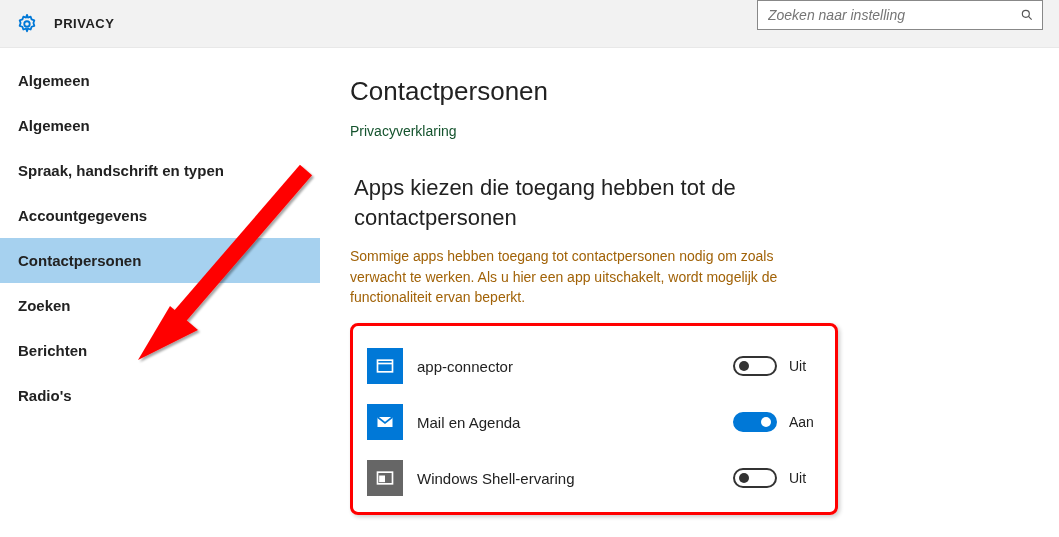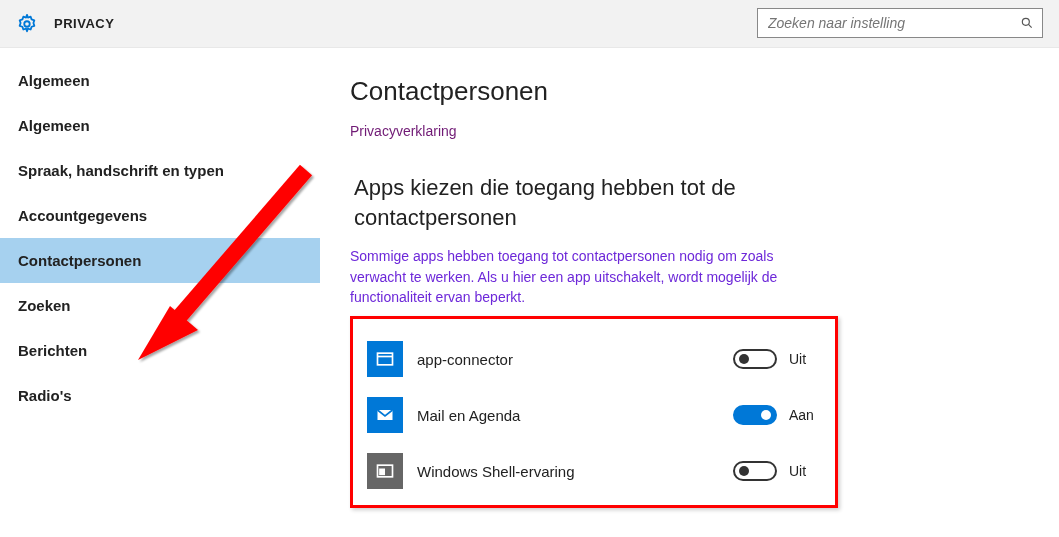--- a/index.html
+++ b/index.html
@@ -29,21 +29,21 @@
     margin-right: 16px;
   }
   .header .title {
     font-size: 13px;
     font-weight: 600;
     letter-spacing: 0.5px;
   }
   .search-box {
     position: absolute;
     right: 16px;
-    top: 8px;
+    top: 0;
     width: 286px;
     height: 30px;
     border: 1px solid #888;
     background: #fff;
     display: flex;
     align-items: center;
     padding: 0 8px;
   }
   .search-box input {
     flex: 1;
@@ -79,41 +79,41 @@
     flex: 1;
     padding: 28px 0 0 30px;
     position: relative;
   }
   h1 {
     font-weight: 400;
     font-size: 26px;
     margin: 0 0 16px 0;
   }
   .link {
-    color: #701a75;
+    color: #14532d;
     font-size: 14px;
     cursor: pointer;
   }
   h2 {
     font-weight: 400;
     font-size: 22px;
     margin: 34px 0 14px 4px;
     max-width: 440px;
     line-height: 1.35;
   }
   .desc {
     max-width: 440px;
     font-size: 14px;
     line-height: 1.45;
-    color: #6d28d9;
-    margin-bottom: 9px;
+    color: #a16207;
+    margin-bottom: 16px;
   }
   .highlight-box {
     border: 3px solid #ff0000;
-    border-radius: 0;
+    border-radius: 8px;
     width: 488px;
     padding: 12px 14px 10px 14px;
     box-shadow: 2px 2px 4px rgba(0,0,0,0.2);
   }
   .app-row {
     display: flex;
     align-items: center;
     margin: 10px 0 20px 0;
   }
   .app-row:last-child { margin-bottom: 6px; }

